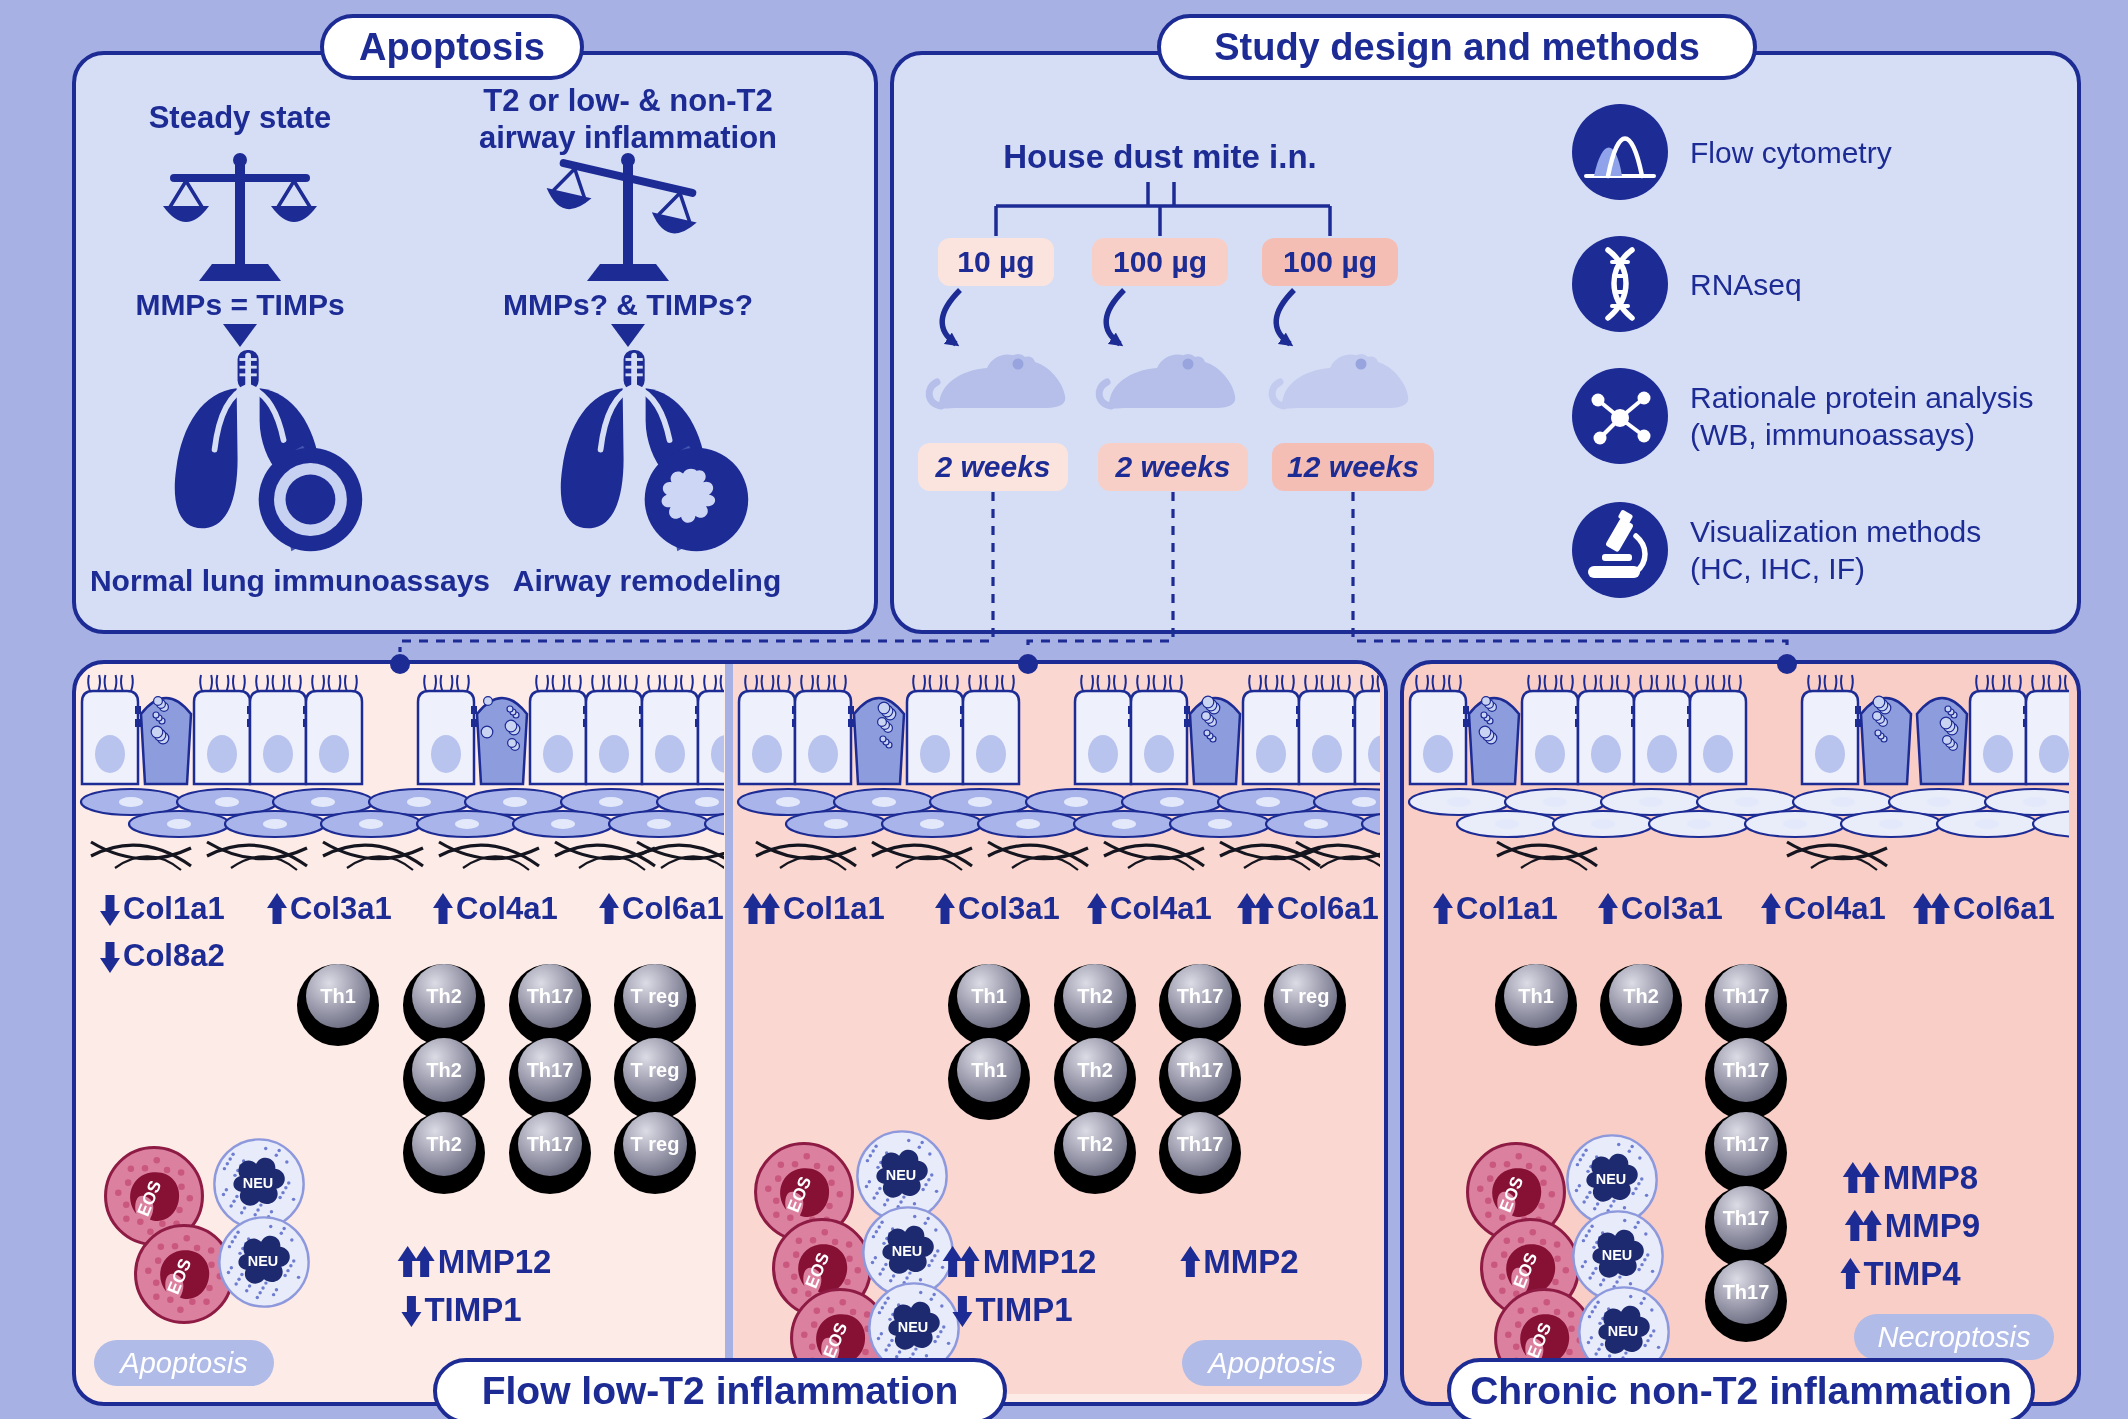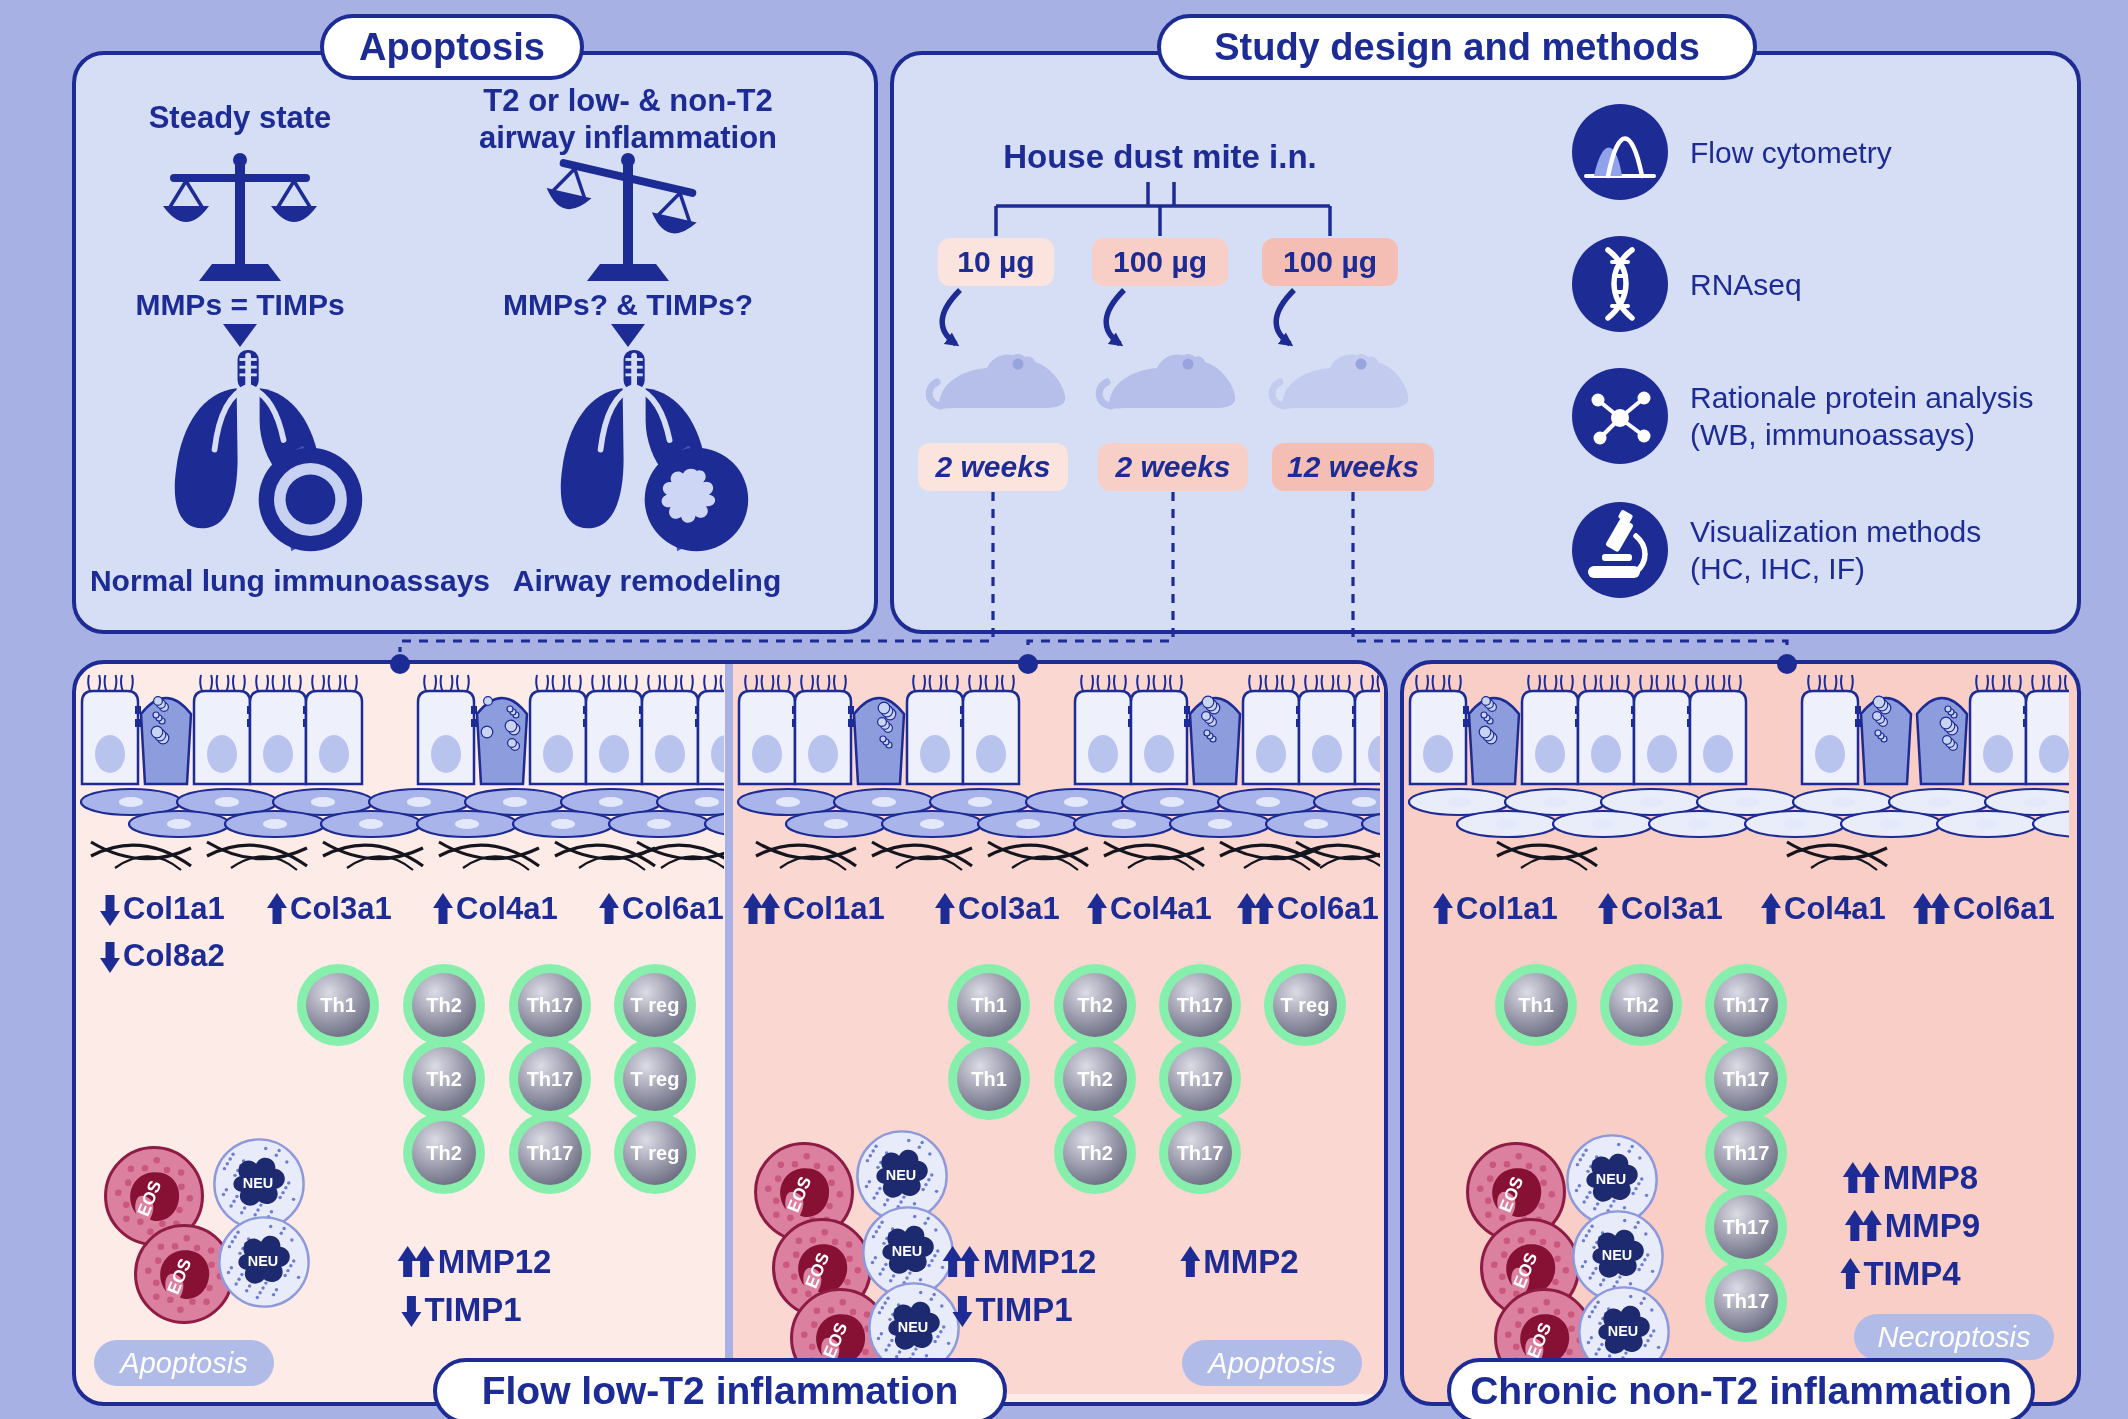--- a/index.html
+++ b/index.html
@@ -27,21 +27,21 @@
   .annot .lbl{margin-left:3px;}
   .annot.ctr{transform:translate(-50%,-50%);font-size:33px;}
   .arr{position:relative;display:inline-block;width:21px;height:33px;flex:0 0 auto;}
   .arr + .arr{margin-left:-4px;}
   .arr .head{position:absolute;left:50%;transform:translateX(-50%);width:0;height:0;}
   .arr.up .head{top:0;border-left:10.5px solid transparent;border-right:10.5px solid transparent;border-bottom:15px solid #1d2b94;}
   .arr.down .head{bottom:0;border-left:10.5px solid transparent;border-right:10.5px solid transparent;border-top:15px solid #1d2b94;}
   .arr .stem{position:absolute;left:50%;transform:translateX(-50%);width:9px;background:#1d2b94;}
   .arr.up .stem{top:13px;height:18px;}
   .arr.down .stem{bottom:13px;height:18px;}
-  .tcell{position:absolute;width:82px;height:82px;border-radius:50%;background:#86efac;display:flex;align-items:center;justify-content:center;z-index:3;}
+  .tcell{position:absolute;width:82px;height:82px;border-radius:50%;background:#000000;display:flex;align-items:flex-start;justify-content:center;z-index:3;}
   .tcell-core{width:64px;height:64px;border-radius:50%;background:radial-gradient(circle at 36% 30%,#dcdce6 0%,#9b9bad 45%,#515168 100%);display:flex;align-items:center;justify-content:center;}
   .tcell-core span{color:#fff;font-size:20px;font-weight:bold;white-space:nowrap;}
   .gcell{position:absolute;transform:translate(-50%,-50%);z-index:3;}
   .gcell svg{display:block;}
   .death-pill{position:absolute;height:46px;background:#b0bbe8;border-radius:23px;color:#fff;font-size:29px;font-style:italic;display:flex;align-items:center;justify-content:center;z-index:4;}
   #overlay{position:absolute;left:0;top:0;z-index:15;pointer-events:none;}
   .icon-holder{position:absolute;z-index:5;}
 </style>
 </head>
 <body>

